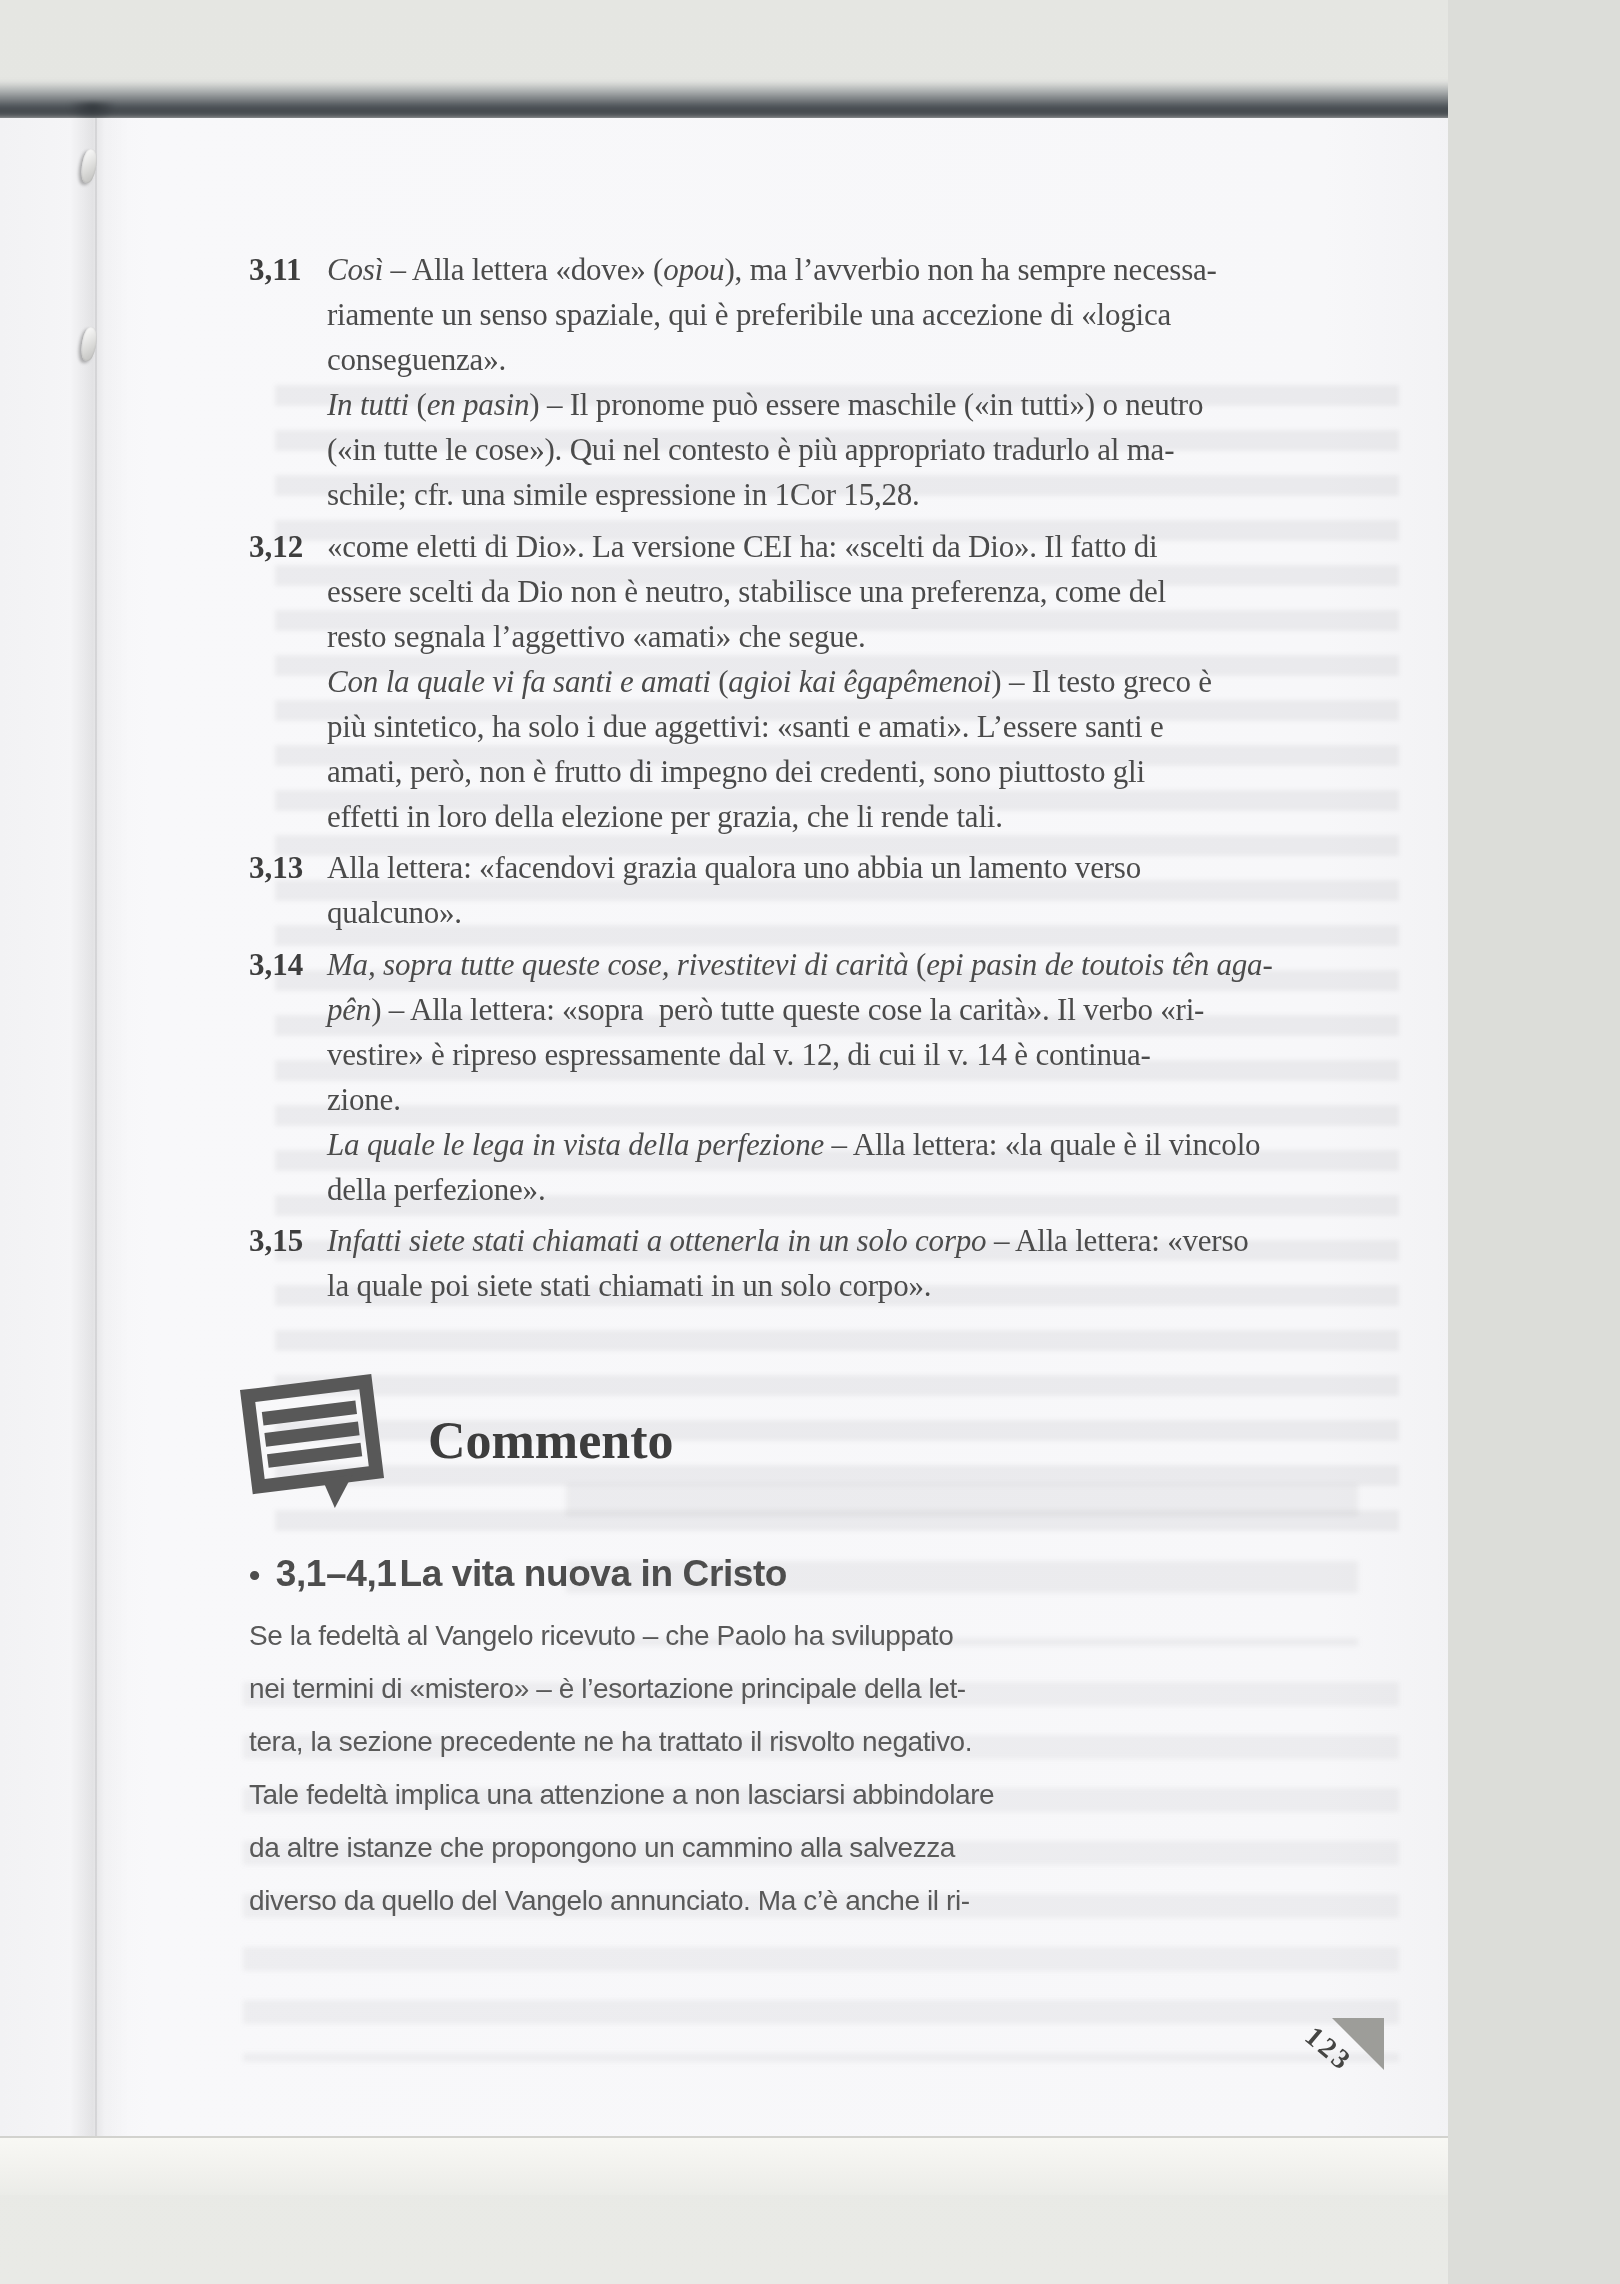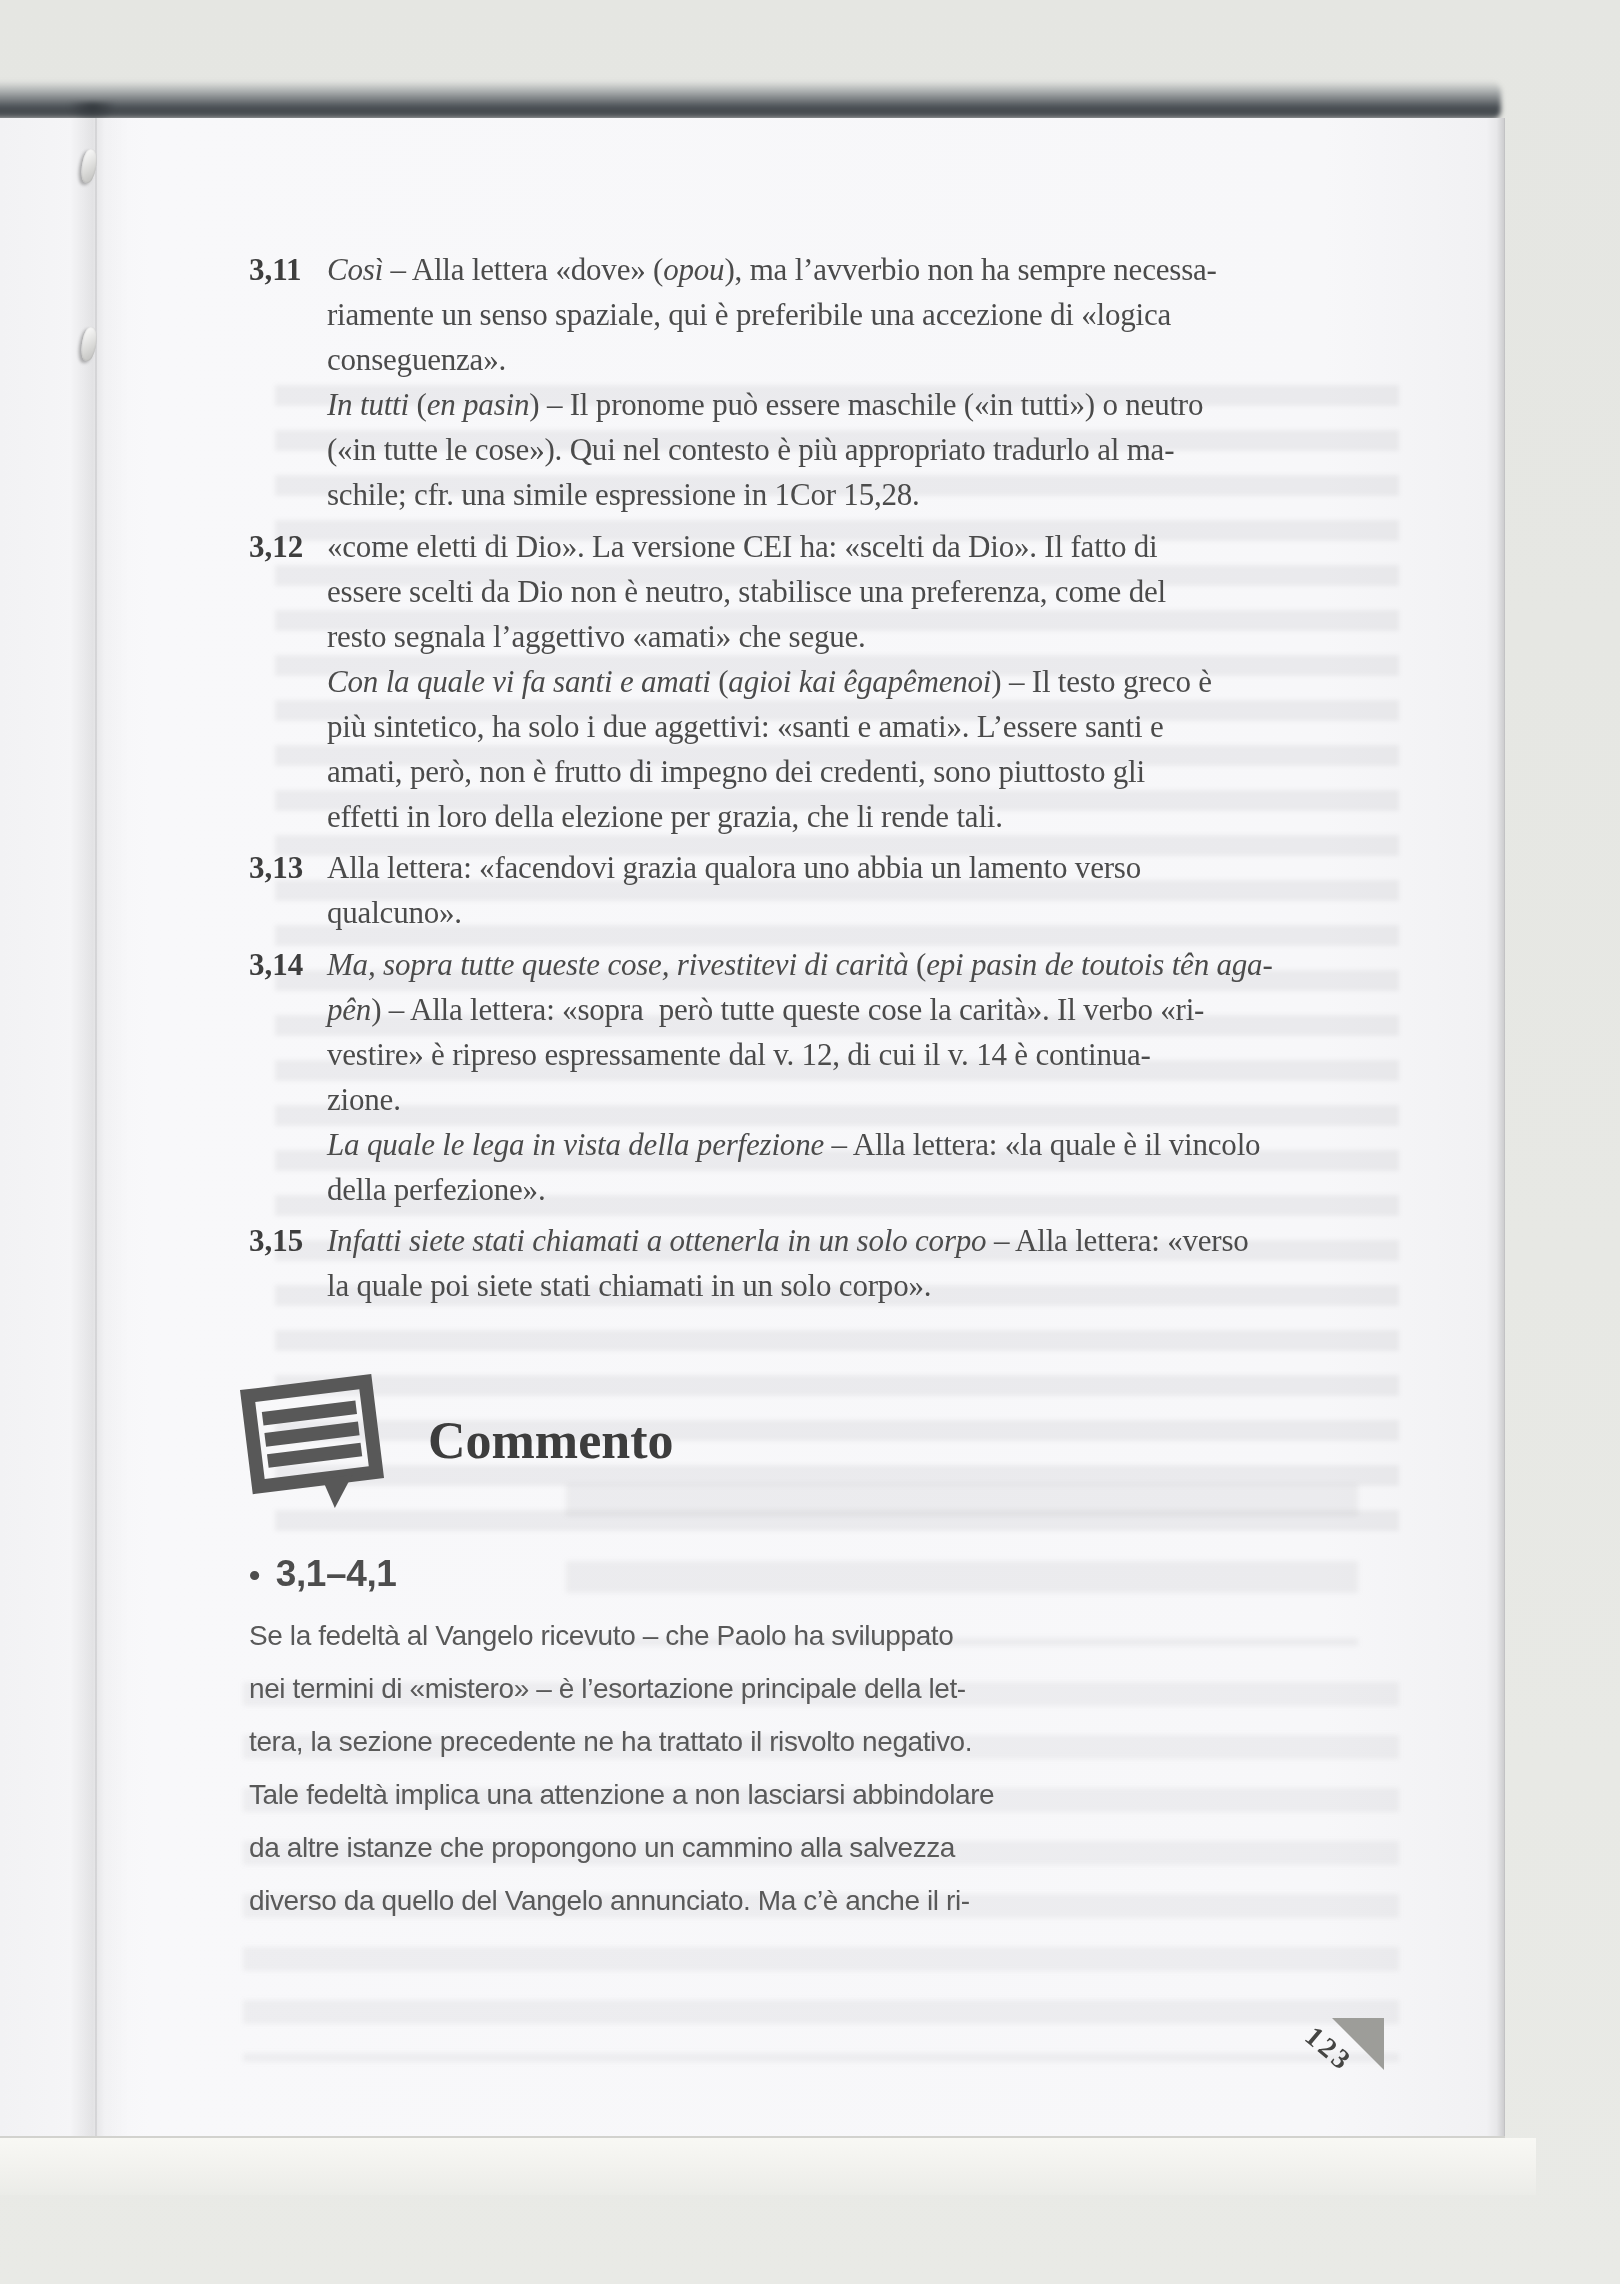--- a/index.html
+++ b/index.html
@@ -1,17 +1,17 @@
 <!DOCTYPE html>
 <html style="font-size:13px"><head>
 <meta charset="utf-8">
 <style>
   html,body{margin:0;padding:0;background:#dcddd9;}
   .screen{
-    position:relative;width:1620px;height:2284px;overflow:hidden;
+    position:relative;width:1448px;height:2284px;overflow:hidden;
     background:linear-gradient(180deg,#e5e6e2 0%,#e7e8e4 55%,#e9eae6 100%);
     font-family:"Liberation Serif",serif;
   }
   
   .top-shadow{
     position:absolute;left:-8px;top:81px;width:1509px;height:40px;
     background:linear-gradient(180deg,rgba(98,106,112,0) 0%,rgba(80,88,96,.45) 30%,
       rgba(54,60,66,.92) 68%,rgba(50,55,60,.88) 86%,rgba(90,96,102,.25) 100%);
     filter:blur(2.4px);border-radius:0 11.3px 11.3px 0;
   }
@@ -184,20 +184,21 @@
               <polygon points="52,70 72,70 58,90" fill="#585858" stroke="none"></polygon>
             </g>
           </svg>
         </span>
         <h1 class="commento-title">Commento</h1>
       </div>
 
       <div class="section-line">
         <span class="bullet">•</span>
         <span class="ref">3,1–4,1</span>
+        <span class="ttl">La vita nuova in Cristo</span>
       </div>
 
       <div class="body-block">
         <div class="ln">Se la fedeltà al Vangelo ricevuto – che Paolo ha sviluppato</div>
         <div class="ln">nei termini di «mistero» – è l’esortazione principale della let-</div>
         <div class="ln">tera, la sezione precedente ne ha trattato il risvolto negativo.</div>
         <div class="ln">Tale fedeltà implica una attenzione a non lasciarsi abbindolare</div>
         <div class="ln">da altre istanze che propongono un cammino alla salvezza</div>
         <div class="ln">diverso da quello del Vangelo annunciato. Ma c’è anche il ri-</div>
       </div>

